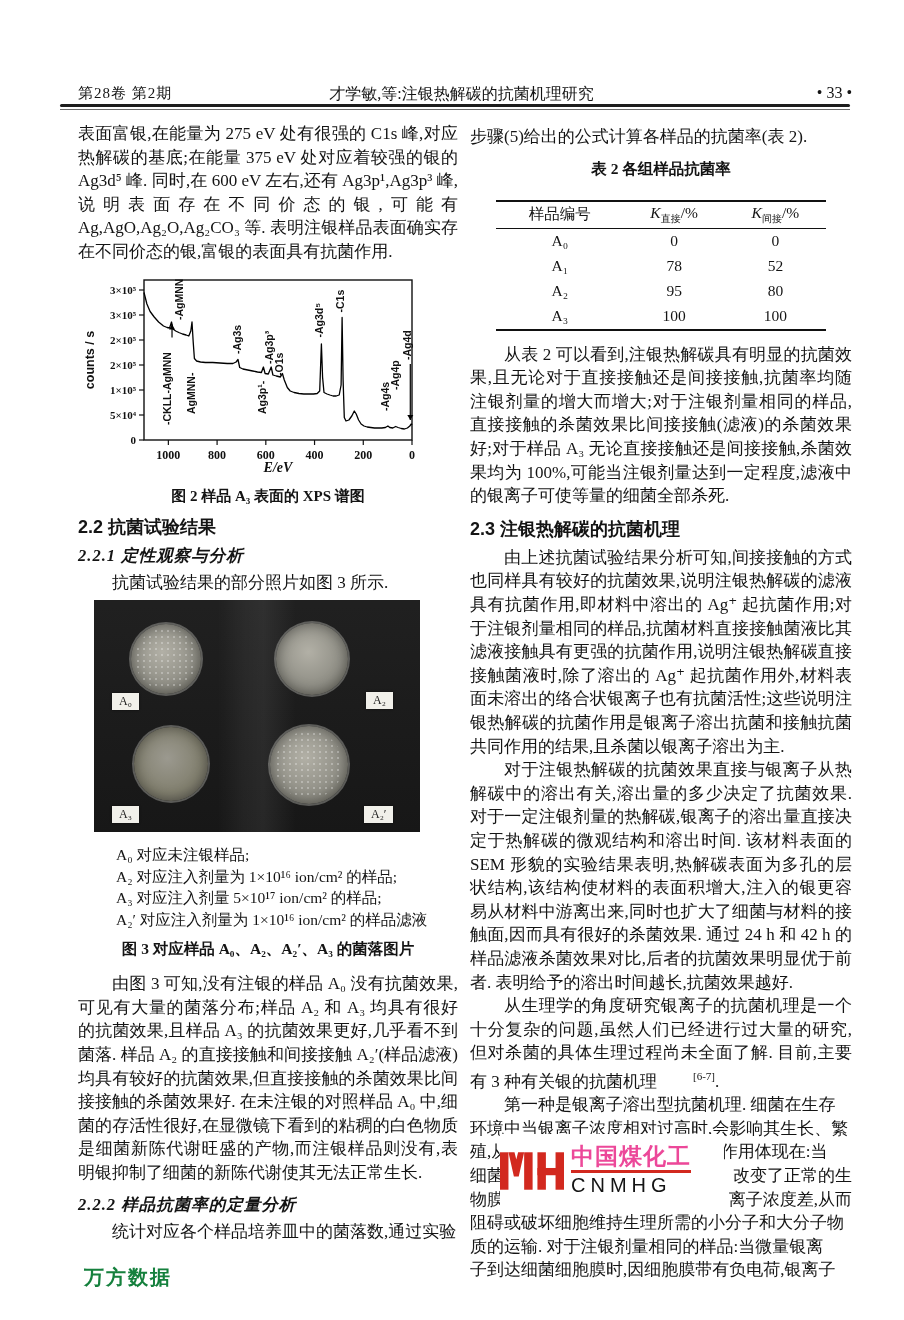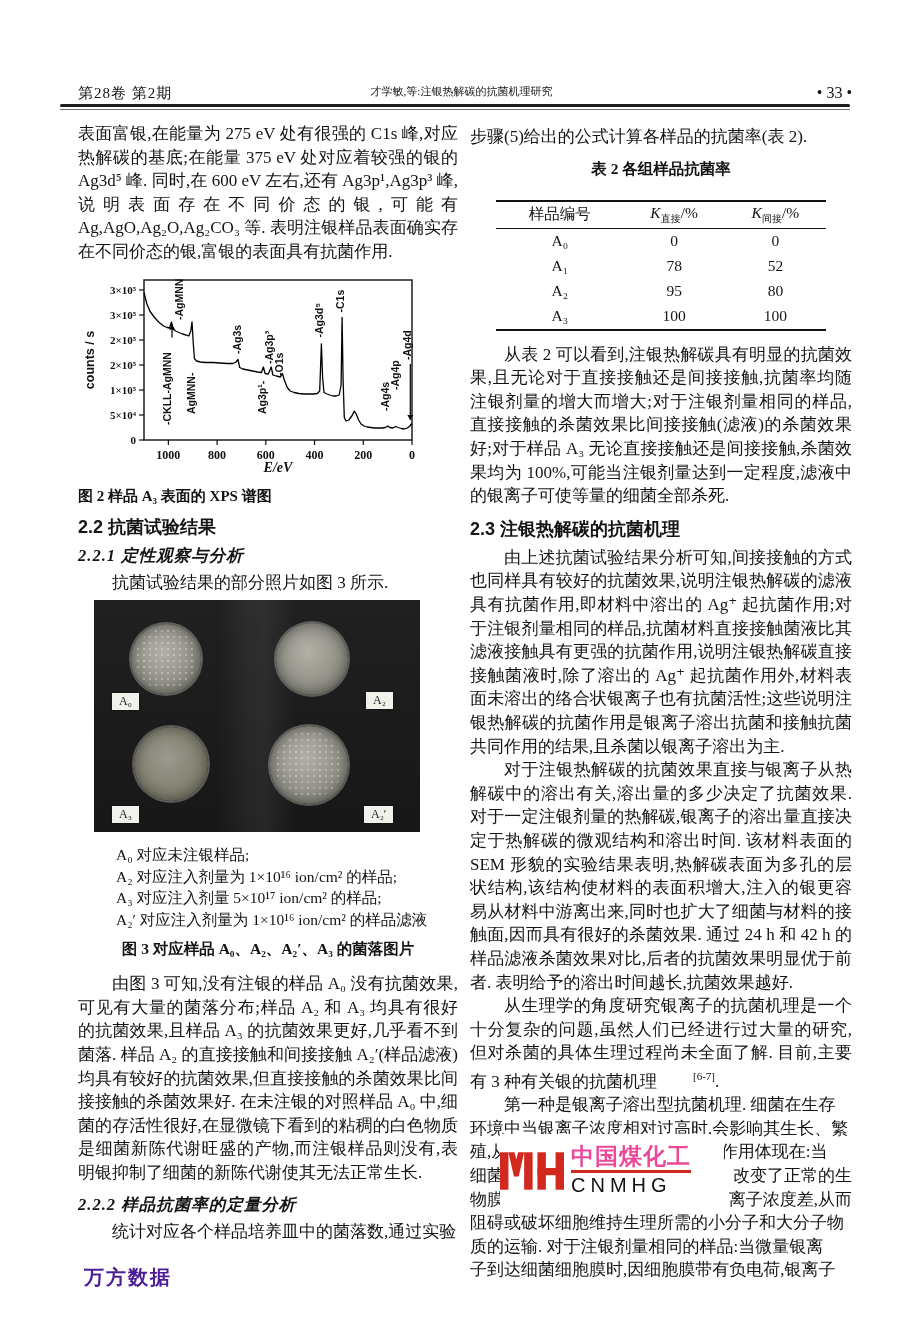--- a/index.html
+++ b/index.html
@@ -1,38 +1,38 @@
 <!DOCTYPE html>
 <html><head>
 <meta charset="utf-8">
 <style>
   html,body{margin:0;padding:0;background:#ffffff;}
   body{width:904px;height:1320px;position:relative;font-family:"Liberation Serif","DejaVu Serif",serif;color:#141414;overflow:hidden;}
 
   
   .hdr-left{position:absolute;left:78px;top:84px;font-size:15px;letter-spacing:1px;}
-  .hdr-center{position:absolute;left:0;right:0;top:84px;text-align:center;font-size:11px;padding-left:19px;}
+  .hdr-center{position:absolute;left:0;right:0;top:84px;text-align:center;font-size:16px;padding-left:19px;}
   .hdr-right{position:absolute;right:52px;top:84px;font-size:16px;}
   .hdr-rule1{position:absolute;left:60px;right:54px;top:104px;height:3px;background:#1d1d1d;border-radius:2px;}
   .hdr-rule2{position:absolute;left:60px;right:54px;top:109px;height:1px;background:#6b6b6b;}
 
   
   .col{position:absolute;}
   .left-col{left:78px;top:122px;width:380px;}
   .right-col{left:470px;top:125px;width:382px;}
 
   p.body{margin:0;font-size:17px;line-height:23.6px;text-align:justify;text-align-last:left;}
   .indent{text-indent:2em;}
 
   .sec-hei{font-family:"Liberation Sans","DejaVu Sans",sans-serif;font-weight:bold;font-size:18px;margin:9px 0 5px 0;}
   .sec-kai{font-weight:bold;font-style:italic;font-size:16.5px;margin:6px 0 4px 0;letter-spacing:1px;}
 
   
   .fig2-wrap{margin:10px 0 0 2px;}
-  .fig2-caption{text-align:left;font-weight:bold;font-size:15px;margin:4px 0 8px 0;}
+  .fig2-caption{text-align:center;font-weight:bold;font-size:15px;margin:4px 0 8px 0;}
   svg text.tick{font:bold 11px "Liberation Serif",serif;fill:#111;}
   svg text.tickx{font:bold 12px "Liberation Serif",serif;fill:#111;}
   svg text.peak{font:600 10.5px "Liberation Sans","DejaVu Sans",sans-serif;fill:#111;}
   svg text.axis-label{font:bold 12.5px "Liberation Sans","DejaVu Sans",sans-serif;fill:#111;}
   svg text.axis-label-x{font:italic bold 14px "Liberation Serif",serif;fill:#111;}
 
   
   .photo{position:relative;width:326px;height:232px;margin:6px 0 0 16px;background:#191919;overflow:hidden;}
   .photo::before{content:"";position:absolute;inset:0;
     background:linear-gradient(90deg,rgba(255,255,255,0) 38%,rgba(255,255,255,.05) 46%,rgba(255,255,255,.07) 52%,rgba(255,255,255,0) 62%),
@@ -68,21 +68,21 @@
   .mech-line{white-space:nowrap;}
   .mech-line.first{text-indent:2em;}
   .mech-split{display:flex;justify-content:space-between;white-space:nowrap;}
   .wmbox{position:absolute;left:30px;top:41px;width:224px;height:74px;background:#ffffff;z-index:3;
     display:flex;align-items:center;gap:7px;}
   .wm-cn{font-family:"Liberation Sans","DejaVu Sans",sans-serif;font-weight:bold;font-size:23px;color:#ec4899;
     border-bottom:3px solid #d2291f;padding-bottom:2px;letter-spacing:1px;}
   .wm-en{font-family:"Liberation Sans","DejaVu Sans",sans-serif;font-size:20px;letter-spacing:5px;margin-top:1px;}
 
   .footer-wm{position:absolute;left:84px;top:1264px;font-family:"Liberation Sans","DejaVu Sans",sans-serif;
-    font-weight:bold;font-size:20px;color:#4c1d95;letter-spacing:2px;}
+    font-weight:bold;font-size:20px;color:#15803d;letter-spacing:2px;}
 </style>
 </head>
 <body>
 
 <div class="hdr-left">第28卷  第2期</div>
 <div class="hdr-center">才学敏,等:注银热解碳的抗菌机理研究</div>
 <div class="hdr-right">• 33 •</div>
 <div class="hdr-rule1"></div>
 <div class="hdr-rule2"></div>
 

